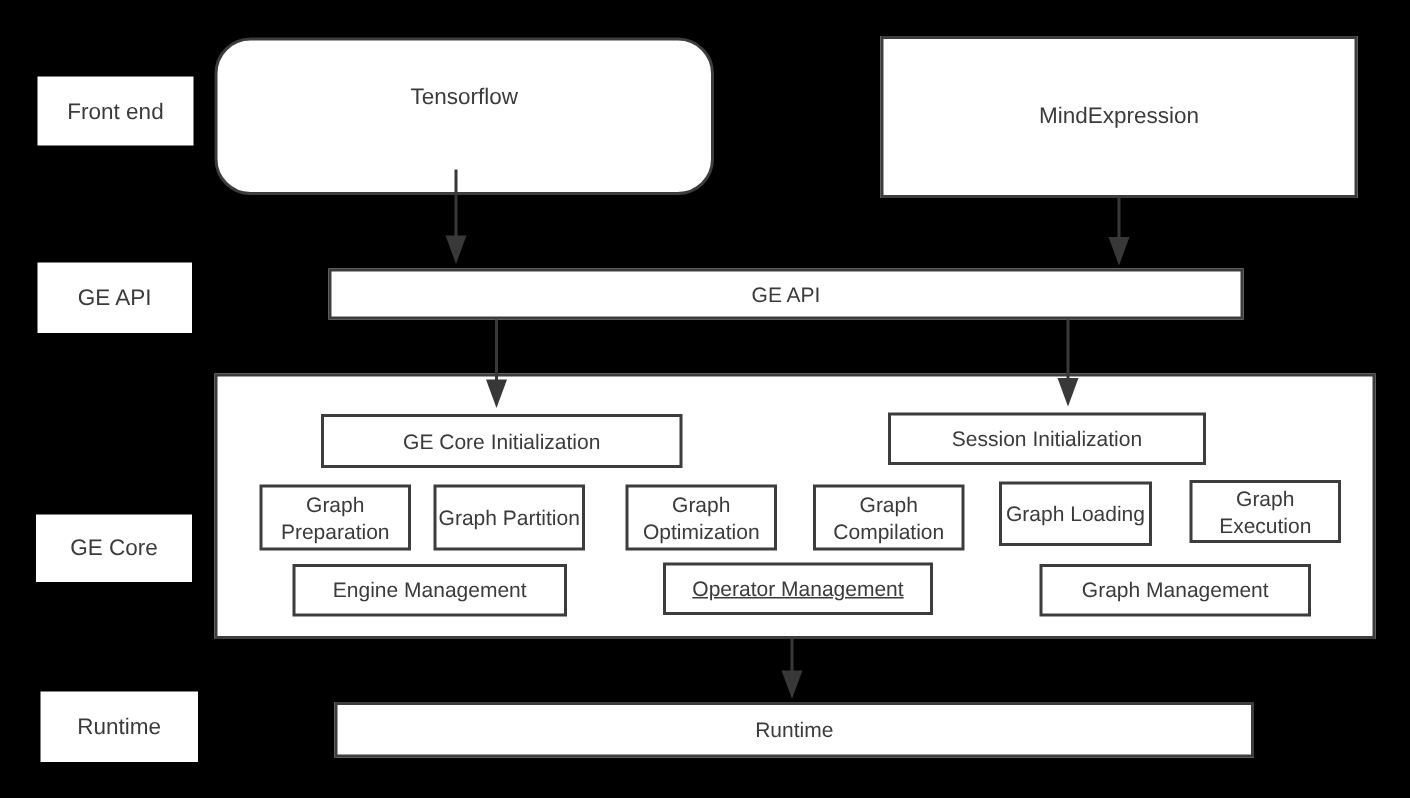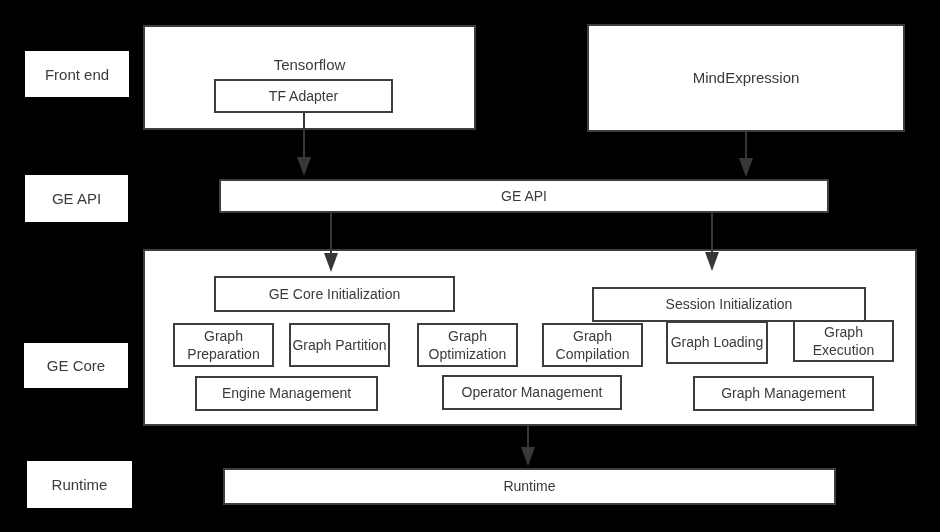--- a/index.html
+++ b/index.html
@@ -47,49 +47,49 @@
     font-size: 14px;
   }
   .center {
     display: flex;
     align-items: center;
     justify-content: center;
     text-align: center;
     line-height: 1.3;
   }
 
-  #tensorflow { left: 143px; top: 25px; width: 333px; height: 105px; }
+  #tensorflow { left: 143px; top: 25px; width: 333px; height: 105px; border-radius: 24px; }
   #tensorflow .box-title {
     margin-top: 29px;
     text-align: center;
     font-size: 15px;
   }
   #tf-adapter { left: 69px; top: 52px; width: 179px; height: 34px; }
 
   #mindexpression { left: 587px; top: 24px; width: 318px; height: 108px; font-size: 15px; }
 
   #geapi-bar { left: 219px; top: 179px; width: 610px; height: 34px; }
 
   #gecore { left: 143px; top: 249px; width: 774px; height: 177px; }
 
   
   #gecore .box { position: absolute; }
   #ge-core-init { left: 69px;  top: 25px; width: 241px; height: 36px; }
-  #session-init { left: 447px; top: 36px; width: 274px; height: 35px; }
+  #session-init { left: 447px; top: 24px; width: 212px; height: 35px; }
 
   .stage { width: 101px; height: 44px; }
   #stage-prep    { left: 28px;  top: 72px; }
   #stage-part    { left: 144px; top: 72px; }
   #stage-opt     { left: 272px; top: 72px; }
   #stage-comp    { left: 397px; top: 72px; }
   #stage-load    { left: 521px; top: 70px; width: 102px; height: 43px; }
   #stage-exec    { left: 648px; top: 69px; height: 42px; }
 
   #mgr-engine   { left: 50px;  top: 125px; width: 183px; height: 35px; }
-  #mgr-operator { left: 297px; top: 124px; width: 180px; height: 35px; }
+  #mgr-operator { left: 297px; top: 124px; width: 180px; height: 35px; text-decoration: underline; }
   #mgr-graph    { left: 548px; top: 125px; width: 181px; height: 35px; }
 
   #runtime-bar { left: 223px; top: 468px; width: 613px; height: 37px; }
 
   
   .arrow { position: absolute; width: 14px; z-index: 5; }
   .arrow .line {
     position: absolute;
     left: 50%;
     transform: translateX(-50%);
@@ -119,21 +119,20 @@
 
 <div class="canvas">
 
   <div class="rowlabel" id="lbl-frontend">Front end</div>
   <div class="rowlabel" id="lbl-geapi">GE API</div>
   <div class="rowlabel" id="lbl-gecore">GE Core</div>
   <div class="rowlabel" id="lbl-runtime">Runtime</div>
 
   <div class="box" id="tensorflow">
     <div class="box-title">Tensorflow</div>
-    <div class="box center" id="tf-adapter">TF Adapter</div>
   </div>
 
   <div class="box center" id="mindexpression">MindExpression</div>
 
   <div class="box center" id="geapi-bar">GE API</div>
 
   <div class="box" id="gecore">
     <div class="box center" id="ge-core-init">GE Core Initialization</div>
     <div class="box center" id="session-init">Session Initialization</div>
 

